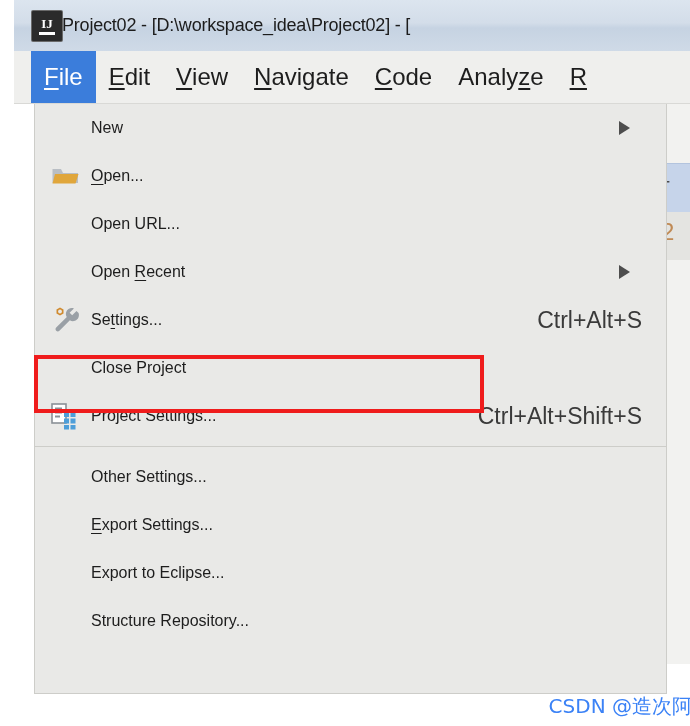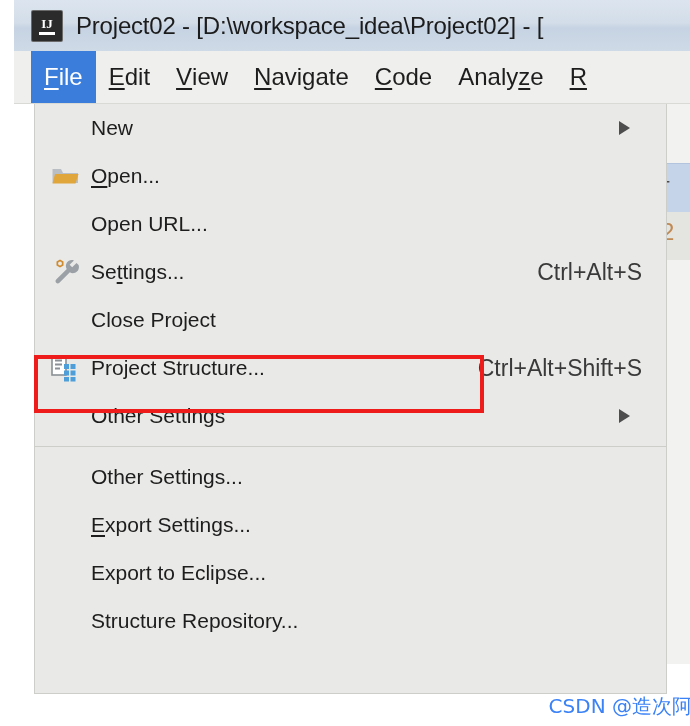--- a/index.html
+++ b/index.html
@@ -60,22 +60,21 @@
   }
   #app-icon .ij-bar {
     position: absolute;
     bottom: 6px;
     left: 7px;
     width: 16px;
     height: 3px;
     background: #ffffff;
   }
   #title-text {
-    margin-left: 14px;
-    font-size: 24px;
+    font-size: 18px;
     color: #1c1c1c;
     white-space: nowrap;
     font-family: "Liberation Sans", sans-serif;
     letter-spacing: -0.2px;
   }
 
   
   #menu-bar {
     position: absolute;
     left: 0; top: 51px;
@@ -184,21 +183,21 @@
     box-sizing: border-box;
     cursor: default;
   }
   .menu-item .icon-slot {
     width: 56px;
     height: 48px;
     flex: 0 0 auto;
     position: relative;
   }
   .menu-item .item-label {
-    font-size: 21px;
+    font-size: 16px;
     color: #1d1d1d;
     white-space: nowrap;
     font-family: "Liberation Sans", sans-serif;
     flex: 1 1 auto;
   }
   .menu-item .item-shortcut {
     font-size: 23px;
     color: #3a3a3a;
     white-space: nowrap;
     font-family: "Liberation Sans", sans-serif;
@@ -311,20 +310,25 @@
         </svg>
       </div>
       <div class="item-label"><span class="mn">O</span>pen...</div>
     </div>
 
     <div class="menu-item">
       <div class="icon-slot"></div>
       <div class="item-label">Open URL...</div>
     </div>
 
+    <div class="menu-item">
+      <div class="icon-slot"></div>
+      <div class="item-label">Open <span class="mn">R</span>ecent</div>
+      <div class="submenu-arrow"></div>
+    </div>
 
     <div class="menu-item">
       <div class="icon-slot">
         <svg class="settings-icon" viewBox="0 0 30 28">
           <path d="M10 1.5 L13.5 3.4 L13.5 7.6 L10 9.5 L6.5 7.6 L6.5 3.4 Z" fill="#d08a2e"></path>
           <circle cx="10" cy="5.5" r="1.9" fill="#e9e9e7"></circle>
           <path d="M26.5 5 L22.2 9.3 L19.6 6.7 L23.9 2.4 C20.8 1.4 17.3 2.9 16.2 6.1 C15.6 7.9 15.9 9.7 16.8 11.1 L6.2 21.6 C5.3 22.5 5.3 23.9 6.2 24.8 C7.1 25.7 8.5 25.7 9.4 24.8 L19.9 14.3 C21.3 15.2 23.2 15.4 25 14.8 C28.1 13.8 29.7 10.2 28.6 7.1 Z" fill="#9aa0a6"></path>
         </svg>
       </div>
       <div class="item-label">Se<span class="mn">t</span>tings...</div>
@@ -344,29 +348,24 @@
           <rect x="4" y="8.5" width="7" height="2" fill="#8a9096"></rect>
           <rect x="4" y="12.5" width="5" height="2" fill="#8a9096"></rect>
           <rect x="13" y="9" width="5" height="5" fill="#4d9ed9"></rect>
           <rect x="19.5" y="9" width="5" height="5" fill="#4d9ed9"></rect>
           <rect x="13" y="15.5" width="5" height="5" fill="#4d9ed9"></rect>
           <rect x="19.5" y="15.5" width="5" height="5" fill="#4d9ed9"></rect>
           <rect x="13" y="22" width="5" height="4.5" fill="#4d9ed9"></rect>
           <rect x="19.5" y="22" width="5" height="4.5" fill="#4d9ed9"></rect>
         </svg>
       </div>
-      <div class="item-label">Project Structure...</div>
+      <div class="item-label">Project Settings...</div>
       <div class="item-shortcut">Ctrl+Alt+Shift+S</div>
     </div>
 
-    <div class="menu-item">
-      <div class="icon-slot"></div>
-      <div class="item-label">Other Settings</div>
-      <div class="submenu-arrow"></div>
-    </div>
 
     <div class="menu-separator"></div>
 
     <div class="menu-item">
       <div class="icon-slot"></div>
       <div class="item-label">Other Settings...</div>
     </div>
 
     <div class="menu-item">
       <div class="icon-slot"></div>

